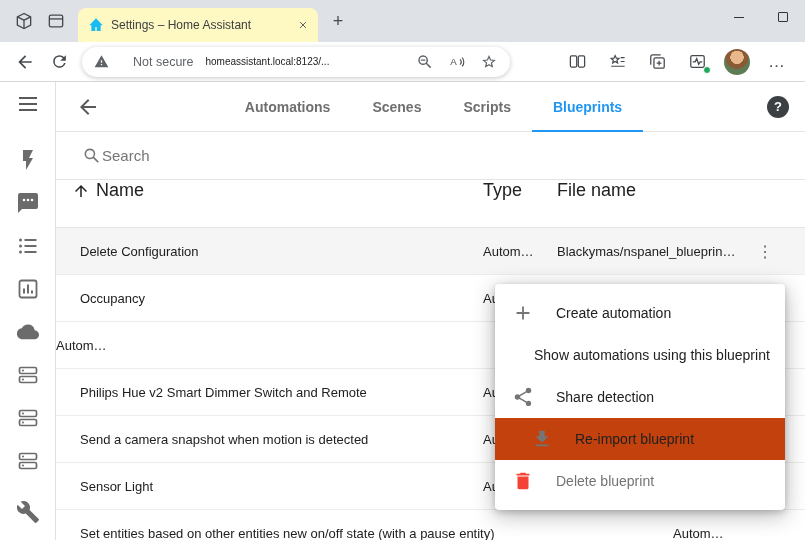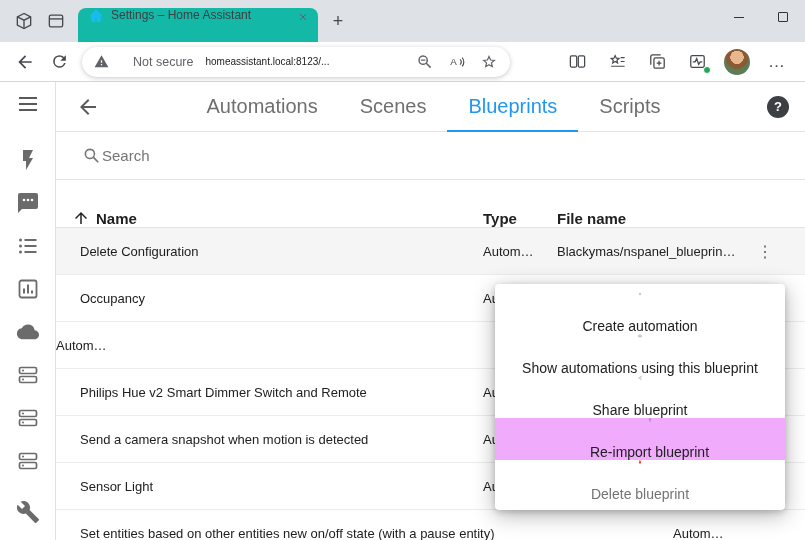--- a/index.html
+++ b/index.html
@@ -7,21 +7,21 @@
   body {
     width:805px; height:540px; overflow:hidden; position:relative;
     font-family:"Liberation Sans", sans-serif; background:#fff;
     -webkit-font-smoothing:antialiased;
   }
   svg { display:block; }
 
   
   .tabstrip { height:42px; background:#dee1e6; display:flex; align-items:flex-end; padding-left:8px; }
   .ts-btn { width:32px; height:32px; align-self:center; display:flex; align-items:center; justify-content:center; border-radius:6px; }
-  .tab { height:34px; width:240px; background:#14b8a6; border-radius:8px 8px 0 0; display:flex; padding:0 6px 0 10px; margin-left:6px; }
+  .tab { height:34px; width:240px; background:#fef9c3; border-radius:8px 8px 0 0; display:flex; align-items:center; padding:0 6px 0 10px; margin-left:6px; }
   .tab-title { flex:1; font-size:12px; color:#3c4043; white-space:nowrap; overflow:hidden; text-overflow:ellipsis; margin:0 8px 0 7px; }
   .tab-close { width:18px; height:18px; display:flex; align-items:center; justify-content:center; border-radius:4px; }
   .newtab { width:28px; height:28px; align-self:center; margin-left:6px; display:flex; align-items:center; justify-content:center; font-size:18px; color:#45494d; border-radius:6px; }
   .wincontrols { margin-left:auto; align-self:flex-start; display:flex; }
   .winbtn { width:44px; height:34px; display:flex; align-items:center; justify-content:center; color:#333; font-size:13px; }
   .max-glyph { width:10px; height:10px; border:1px solid #333; border-radius:1px; }
   .min-glyph { width:10px; height:0; border-top:1px solid #333; }
 
   .toolbar { height:40px; background:#fff; border-bottom:1px solid #d7d7d7; display:flex; align-items:center; padding:0 8px; }
   .tb-btn { width:34px; height:34px; border-radius:50%; display:flex; align-items:center; justify-content:center; flex:none; }
@@ -40,42 +40,42 @@
 
   
   .page { position:relative; height:458px; display:flex; overflow:hidden; background:#fff; }
   .sidebar { width:56px; flex:none; border-right:1px solid #e0e0e0; display:flex; flex-direction:column; align-items:center; padding:10px 0 16px; }
   .sb-nav { display:flex; flex-direction:column; gap:19px; margin-top:32px; align-items:center; }
   .sb-bottom { margin-top:auto; }
 
   .main { flex:1; min-width:0; display:flex; flex-direction:column; overflow:hidden; }
   .ha-header { height:50px; flex:none; display:flex; align-items:center; border-bottom:1px solid #e4e4e4; padding:0 16px 0 20px; }
   .ha-tabs { flex:1; display:flex; justify-content:center; height:50px; }
-  .ha-tab { height:50px; display:flex; align-items:center; padding:0 21px; font-size:20px; font-weight:400; color:#6f6f6f; cursor:pointer; }
+  .ha-tab { height:50px; display:flex; align-items:center; padding:0 21px; font-size:14px; font-weight:700; color:#6f6f6f; cursor:pointer; }
   .ha-tab.active { color:#2196f3; border-bottom:2px solid #2196f3; padding-top:2px; }
   .help-btn { width:22px; height:22px; border-radius:50%; background:#3c4043; color:#fff; font-size:13px; font-weight:700; display:flex; align-items:center; justify-content:center; }
 
   .searchrow { height:48px; flex:none; display:flex; align-items:center; padding-left:26px; border-bottom:1px solid #e4e4e4; }
   .search-text { font-size:15px; color:#757575; }
 
-  .thead { height:48px; flex:none; display:flex; align-items:flex-end; border-bottom:1px solid #e4e4e4; font-size:15px; font-weight:700; color:#212121; }
+  .thead { height:48px; flex:none; display:flex; align-items:flex-start; border-bottom:1px solid #e4e4e4; font-size:18px; font-weight:400; color:#212121; }
   .trow { height:47px; flex:none; display:flex; align-items:center; border-bottom:1px solid #ececec; font-size:13px; color:#212121; cursor:pointer; }
   .trow.selected { background:#f5f5f5; }
   .c-namehead { flex:1; min-width:0; display:flex; align-items:center; gap:6px; padding-left:16px; }
   .c-name { flex:1; min-width:0; padding-left:24px; white-space:nowrap; overflow:hidden; text-overflow:ellipsis; }
   .c-type { width:74px; flex:none; white-space:nowrap; overflow:hidden; }
   .c-file { width:190px; flex:none; white-space:nowrap; overflow:hidden; }
   .c-actions { width:58px; flex:none; display:flex; justify-content:flex-start; padding-left:8px; }
   .kebab { width:20px; height:20px; display:flex; align-items:center; justify-content:center; font-size:16px; color:#5f6368; letter-spacing:0; }
 
   
   .menu { position:absolute; left:495px; top:202px; width:290px; background:#fff; border-radius:4px; z-index:20;
     box-shadow:0 5px 22px rgba(0,0,0,.3), 0 2px 6px rgba(0,0,0,.18); padding:8px 0; }
-  .menu-item { height:42px; display:flex; align-items:center; gap:22px; padding:0 17px; font-size:14px; color:#212121; cursor:pointer; white-space:nowrap;flex-direction:column; }
-  .menu-item.hover { background:#f0abfc;padding-left:36px; }
+  .menu-item { height:42px; display:flex; align-items:center; gap:22px; padding:0 17px; font-size:14px; color:#212121; cursor:pointer; white-space:nowrap; }
+  .menu-item.hover { background:#c2410c;padding-left:36px; }
   .menu-item.danger { color:#737373; }
 </style>
 </head>
 <body>
 
 <div class="tabstrip">
   <div class="ts-btn">
     <svg width="20" height="20" viewBox="0 0 24 24" fill="none" stroke="#45494d" stroke-width="1.6">
         <path d="M12 3 4 7v10l8 4 8-4V7l-8-4z"></path>
         <path d="M4 7l8 4 8-4M12 11v10"></path>
@@ -266,22 +266,22 @@
 
     <div class="ha-header">
       <span>
         <svg width="24" height="24" viewBox="0 0 24 24">
             <path d="M20 11H7.8l5.6-5.6L12 4l-8 8 8 8 1.4-1.4L7.8 13H20v-2z" fill="#5a5a5a"></path>
           </svg>
       </span>
       <div class="ha-tabs">
         <div class="ha-tab">Automations</div>
         <div class="ha-tab">Scenes</div>
+        <div class="ha-tab">Scripts</div>
         <div class="ha-tab active">Blueprints</div>
-        <div class="ha-tab">Scripts</div>
       </div>
       <div class="help-btn">?</div>
     </div>
 
     <div class="searchrow">
       <span>
         <svg width="20" height="20" viewBox="0 0 24 24" fill="#757575">
             <path d="M9.5 3a6.5 6.5 0 0 1 5.25 10.33l5.46 5.46-1.42 1.42-5.46-5.46A6.5 6.5 0 1 1 9.5 3m0 2a4.5 4.5 0 1 0 0 9 4.5 4.5 0 0 0 0-9z"></path>
           </svg>
       </span>
@@ -356,21 +356,21 @@
     <div class="menu-item">
       <svg width="22" height="22" viewBox="0 0 24 24">
           <path d="M12,9A3,3 0 0,1 15,12A3,3 0 0,1 12,15A3,3 0 0,1 9,12A3,3 0 0,1 12,9M12,4.5C17,4.5 21.27,7.61 23,12C21.27,16.39 17,19.5 12,19.5C7,19.5 2.73,16.39 1,12C2.73,7.61 7,4.5 12,4.5M3.18,12C4.83,15.36 8.24,17.5 12,17.5C15.76,17.5 19.17,15.36 20.82,12C19.17,8.64 15.76,6.5 12,6.5C8.24,6.5 4.83,8.64 3.18,12Z" fill="#757575"></path>
         </svg>
       <span>Show automations using this blueprint</span>
     </div>
     <div class="menu-item">
       <svg width="22" height="22" viewBox="0 0 24 24">
           <path d="M18,16.08C17.24,16.08 16.56,16.38 16.04,16.85L8.91,12.7C8.96,12.47 9,12.24 9,12C9,11.76 8.96,11.53 8.91,11.3L15.96,7.19C16.5,7.69 17.21,8 18,8A3,3 0 0,0 21,5A3,3 0 0,0 18,2A3,3 0 0,0 15,5C15,5.24 15.04,5.47 15.09,5.7L8.04,9.81C7.5,9.31 6.79,9 6,9A3,3 0 0,0 3,12A3,3 0 0,0 6,15C6.79,15 7.5,14.69 8.04,14.19L15.16,18.34C15.11,18.55 15.08,18.77 15.08,19C15.08,20.61 16.39,21.91 18,21.91C19.61,21.91 20.92,20.61 20.92,19A2.92,2.92 0 0,0 18,16.08Z" fill="#757575"></path>
         </svg>
-      <span>Share blueprint</span>
+      <span>Share detection</span>
     </div>
     <div class="menu-item hover">
       <svg width="22" height="22" viewBox="0 0 24 24">
           <path d="M5,20H19V18H5M19,9H15V3H9V9H5L12,16L19,9Z" fill="#757575"></path>
         </svg>
       <span>Re-import blueprint</span>
     </div>
     <div class="menu-item danger">
       <svg width="22" height="22" viewBox="0 0 24 24">
           <path d="M19,4H15.5L14.5,3H9.5L8.5,4H5V6H19M6,19A2,2 0 0,0 8,21H16A2,2 0 0,0 18,19V7H6V19Z" fill="#f44336"></path>

